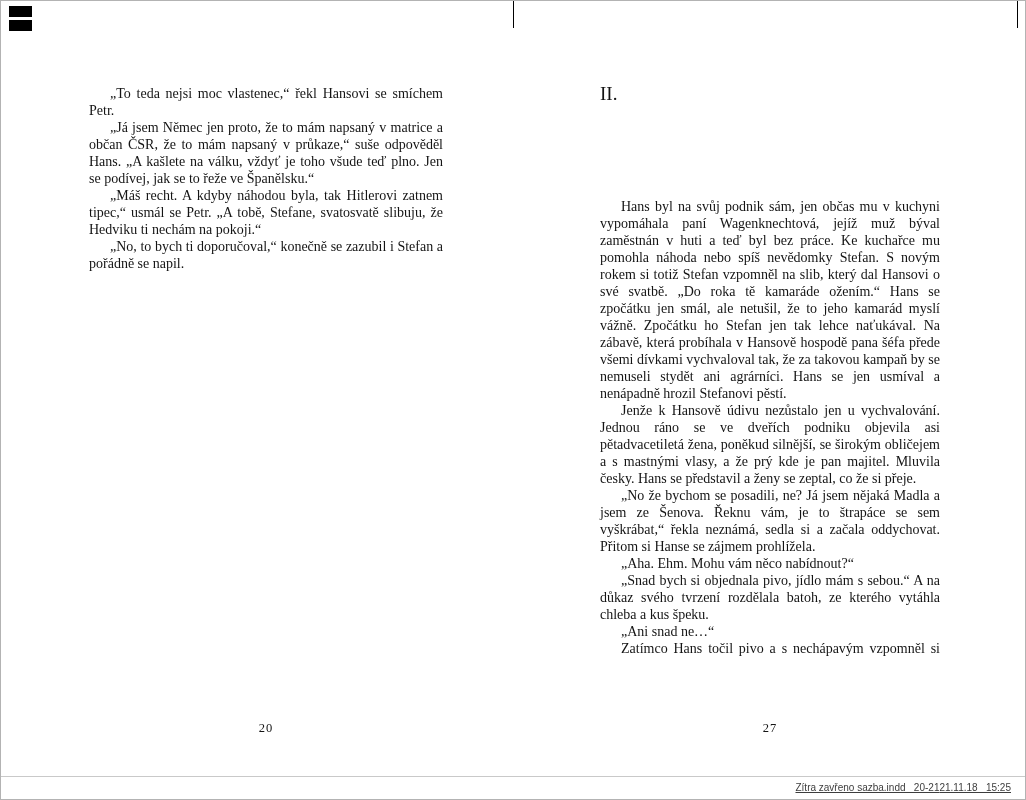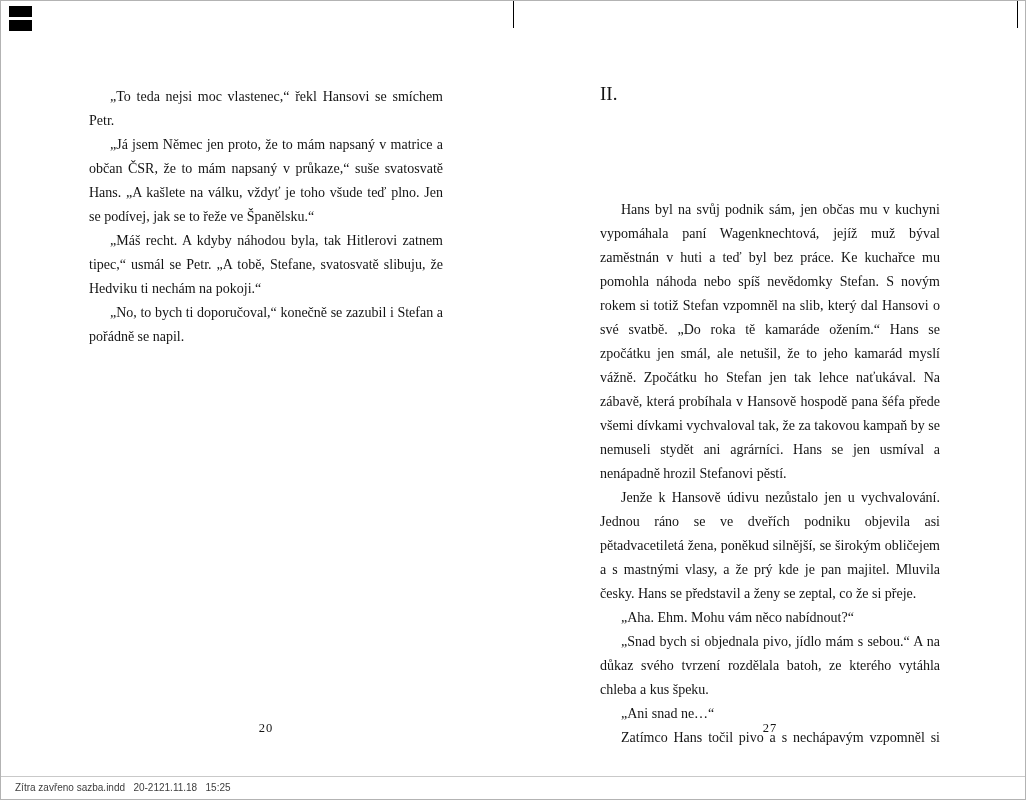--- a/index.html
+++ b/index.html
@@ -37,21 +37,21 @@
   .chapter-heading {
     position: absolute;
     left: 599px; top: 84px;
     font-size: 19px;
     line-height: 18.7px;
   }
   p.para {
     margin: 0;
     text-indent: 21px;
     font-size: 14px;
-    line-height: 24px;
+    line-height: 17px;
     text-align: justify;
   }
   p.fill { text-align-last: justify; }
 
   
   .folio {
     position: absolute;
     top: 720px;
     font-size: 12.5px;
     letter-spacing: 1px;
@@ -64,52 +64,54 @@
   .slug-rule {
     position: absolute;
     left: 0; top: 775px;
     width: 1026px; height: 1px;
     background: #c9c9c9;
   }
   .slug {
     position: absolute;
     left: 14px; right: 14px; top: 781px;
     display: flex;
-    justify-content: flex-start;
+    justify-content: flex-end;
     font-family: "Liberation Sans", sans-serif;
     font-size: 10px;
     color: #3d3d3d;
+    text-decoration: underline;
   }
   .slug span { white-space: pre; }
 </style>
 </head>
 <body>
 
 <div class="canvas">
 
   <div class="mark reg-bar-1"></div>
   <div class="mark reg-bar-2"></div>
   <div class="mark crop-center"></div>
   <div class="mark crop-right"></div>
 
   <section class="page-left">
     <div class="col-left">
       <p class="para">„To teda nejsi moc vlastenec,“ řekl Hansovi se smíchem Petr.</p>
-      <p class="para">„Já jsem Němec jen proto, že to mám napsaný v matrice a občan ČSR, že to mám napsaný v průkaze,“ suše svatosvatě Hans. „A kašlete na válku, vždyť je toho všude teď plno. Jen se podívej, jak se to řeže ve Španělsku.“</p>
+      <p class="para">„Já jsem Němec jen proto, že to mám napsaný v matrice a občan ČSR, že to mám napsaný v průkaze,“ suše odpověděl Hans. „A kašlete na válku, vždyť je toho všude teď plno. Jen se podívej, jak se to řeže ve Španělsku.“</p>
       <p class="para">„Máš recht. A kdyby náhodou byla, tak Hitlerovi zatnem tipec,“ usmál se Petr. „A tobě, Stefane, svatosvatě slibuju, že Hedviku ti nechám na pokoji.“</p>
       <p class="para">„No, to bych ti doporučoval,“ konečně se zazubil i Stefan a pořádně se napil.</p>
     </div>
     <div class="folio folio-left">20</div>
   </section>
 
   <section class="page-right">
     <div class="chapter-heading">II.</div>
     <div class="col-right">
       <p class="para">Hans byl na svůj podnik sám, jen občas mu v kuchyni vypomáhala paní Wagenknechtová, jejíž muž býval zaměstnán v huti a teď byl bez práce. Ke kuchařce mu pomohla náhoda nebo spíš nevědomky Stefan. S novým rokem si totiž Stefan vzpomněl na slib, který dal Hansovi o své svatbě. „Do roka tě kamaráde ožením.“ Hans se zpočátku jen smál, ale netušil, že to jeho kamarád myslí vážně. Zpočátku ho Stefan jen tak lehce naťukával. Na zábavě, která probíhala v Hansově hospodě pana šéfa přede všemi dívkami vychvaloval tak, že za takovou kampaň by se nemuseli stydět ani agrárníci. Hans se jen usmíval a nenápadně hrozil Stefanovi pěstí.</p>
       <p class="para">Jenže k Hansově údivu nezůstalo jen u vychvalování. Jednou ráno se ve dveřích podniku objevila asi pětadvacetiletá žena, poněkud silnější, se širokým obličejem a s mastnými vlasy, a že prý kde je pan majitel. Mluvila česky. Hans se představil a ženy se zeptal, co že si přeje.</p>
+      <p class="para">„No že bychom se posadili, ne? Já jsem nějaká Madla a jsem ze Šenova. Řeknu vám, je to štrapáce se sem vyškrábat,“ řekla neznámá, sedla si a začala oddychovat. Přitom si Hanse se zájmem prohlížela.</p>
       <p class="para">„Aha. Ehm. Mohu vám něco nabídnout?“</p>
       <p class="para">„Snad bych si objednala pivo, jídlo mám s sebou.“ A na důkaz svého tvrzení rozdělala batoh, ze kterého vytáhla chleba a kus špeku.</p>
       <p class="para">„Ani snad ne…“</p>
       <p class="para fill">Zatímco Hans točil pivo a s nechápavým vzpomněl si</p>
     </div>
     <div class="folio folio-right">27</div>
   </section>
 
   <div class="slug-rule"></div>
   <div class="slug">

